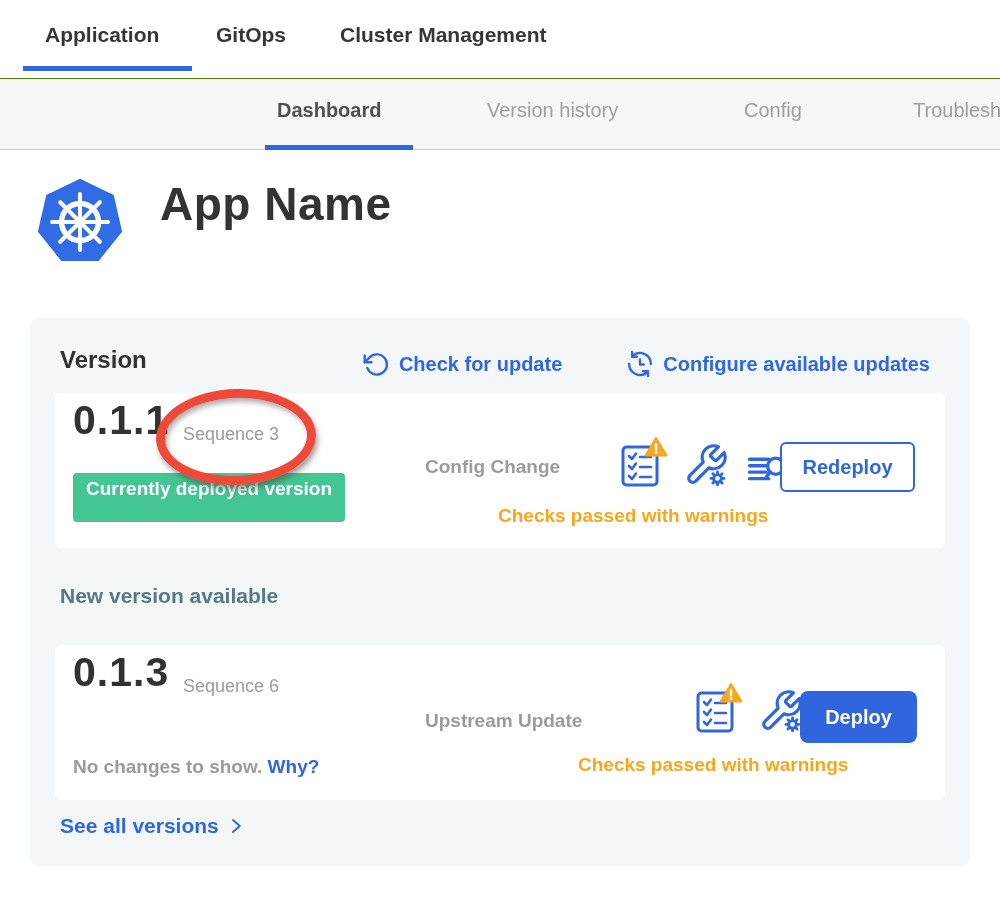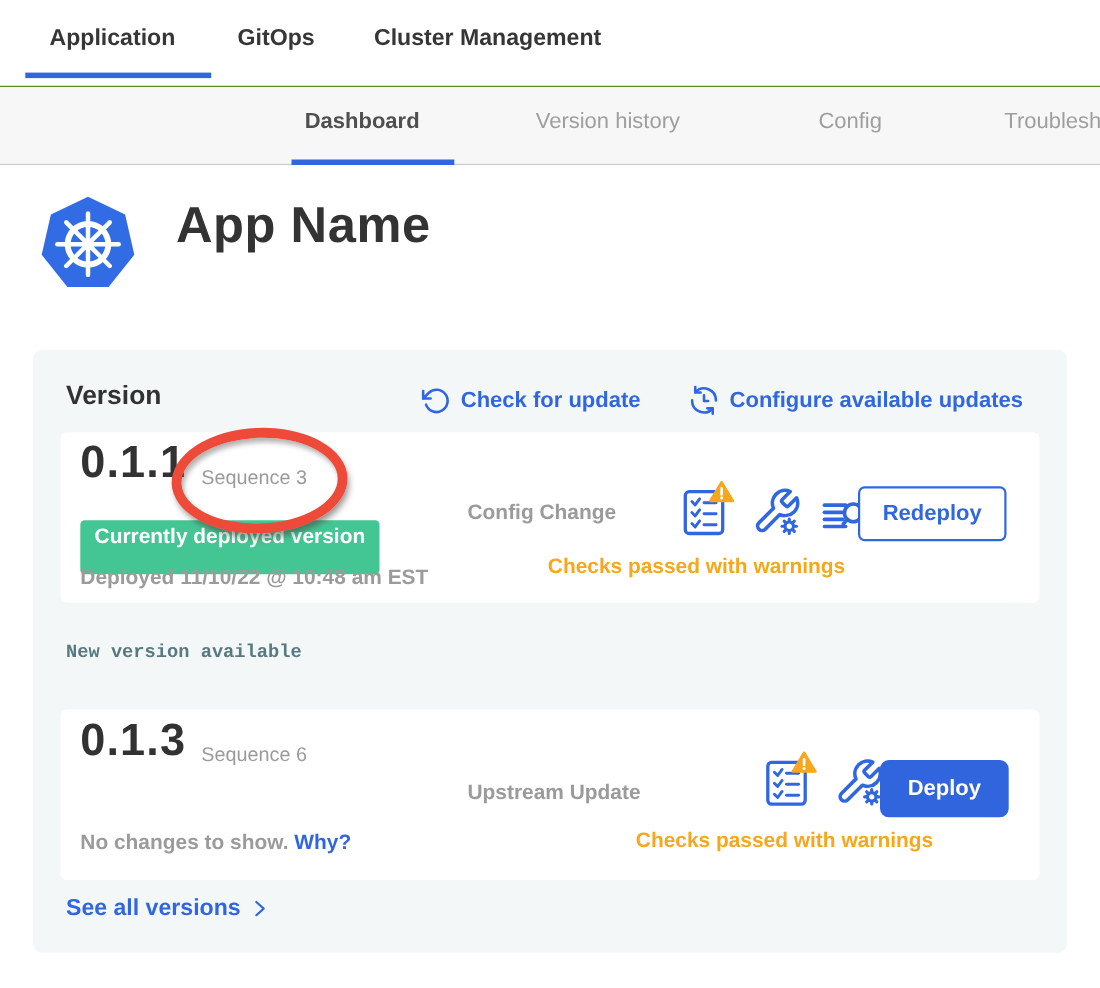--- a/index.html
+++ b/index.html
@@ -36,21 +36,21 @@
   .app-name { position:absolute; left:160px; top:177px; font-size:46px; font-weight:700; color:#333; letter-spacing:.5px; }
   .status-row { position:absolute; left:163px; top:242px; display:flex; align-items:center; height:30px; }
   .status-dot { width:11px; height:11px; border-radius:50%; background:#44c694; margin-right:10px; }
   .status-text { font-size:22px; font-weight:700; color:#9c9c9c; margin-right:22px; }
   .hdr-link { font-size:20px; font-weight:700; color:#3066e0; cursor:pointer; background:none; border:none; font-family:inherit; }
   .hdr-divider { width:2px; height:26px; background:#c9c9c9; margin:0 18px; }
 
   
   .version-card { position:absolute; left:30px; top:318px; width:940px; height:548px; background:#f4f7f8; border-radius:8px; }
   .vc-title { position:absolute; left:30px; top:28px; font-size:24px; font-weight:700; color:#323232; }
-  .vc-actions { position:absolute; top:32px; right:40px; display:flex; align-items:center; gap:44px; }
+  .vc-actions { position:absolute; top:32px; right:40px; display:flex; align-items:center; gap:64px; }
   .vc-action { display:flex; align-items:center; gap:9px; font-size:20px; font-weight:700; color:#3066e0; cursor:pointer; background:none; border:none; font-family:inherit; }
 
   .row-card { position:absolute; left:25px; width:890px; height:155px; background:#ffffff; border-radius:6px; }
   .row1 { top:75px; }
   .row2 { top:327px; }
 
   .ver-num { position:absolute; left:18px; top:4px; font-size:41px; font-weight:700; color:#323232; letter-spacing:1px; }
   .ver-seq { position:absolute; left:128px; top:31px; font-size:18px; font-weight:400; color:#9b9b9b; }
 
   .annotation-circle {
@@ -77,21 +77,21 @@
   .icon-btn { background:none; border:none; cursor:pointer; padding:0; line-height:0; }
 
   .checks-status { position:absolute; font-size:19px; font-weight:700; color:#f7a71c; white-space:nowrap; }
   .row1 .checks-status { left:443px; top:112px; }
   .row2 .checks-status { left:523px; top:109px; }
 
   .btn { font-family:inherit; font-weight:700; font-size:20px; cursor:pointer; }
   .btn-redeploy { position:absolute; left:725px; top:49px; width:135px; height:50px; background:#fff; color:#3066e0; border:2px solid #3066e0; border-radius:6px; }
   .btn-deploy { position:absolute; left:745px; top:46px; width:117px; height:52px; background:#3065de; color:#fff; border:none; border-radius:8px; }
 
-  .new-version-heading { position:absolute; left:30px; top:266px; font-size:17px; font-weight:700; color:#577981;font-family:Liberation Mono, monospace; }
+  .new-version-heading { position:absolute; left:30px; top:266px; font-size:21px; font-weight:700; color:#577981; }
 
   .see-all { position:absolute; left:30px; top:496px; display:flex; align-items:center; gap:8px; font-size:21px; font-weight:700; color:#3066e0; cursor:pointer; background:none; border:none; font-family:inherit; }
 </style>
 </head>
 <body>
 
 <div class="viewport">
 
   <header class="topnav">
     <button class="topnav-tab t0">Application</button>
@@ -147,21 +147,20 @@
         </svg>
         <span>Configure available updates</span>
       </button>
     </div>
 
     <div class="row-card row1">
       <div class="ver-num">0.1.1</div>
       <div class="ver-seq">Sequence 3</div>
       <div class="annotation-circle"></div>
       <div class="deployed-badge">Currently deployed version</div>
-      <div class="meta-line deployed-at">Deployed 11/10/22 @ 10:48 am EST</div>
 
       <div class="source-label">Config Change</div>
 
       <div class="icon-strip">
         <button class="icon-btn">
           <svg width="48" height="52" viewBox="0 0 48 52" fill="none">
             <rect x="3" y="10" width="34" height="38" rx="3.5" stroke="#3066e0" stroke-width="3"></rect>
             <g stroke="#3066e0" stroke-width="2.6" stroke-linecap="round" stroke-linejoin="round">
               <polyline points="9 19 12 22 16 16.5"></polyline>
                 <line x1="20" y1="20" x2="31" y2="20"></line>

